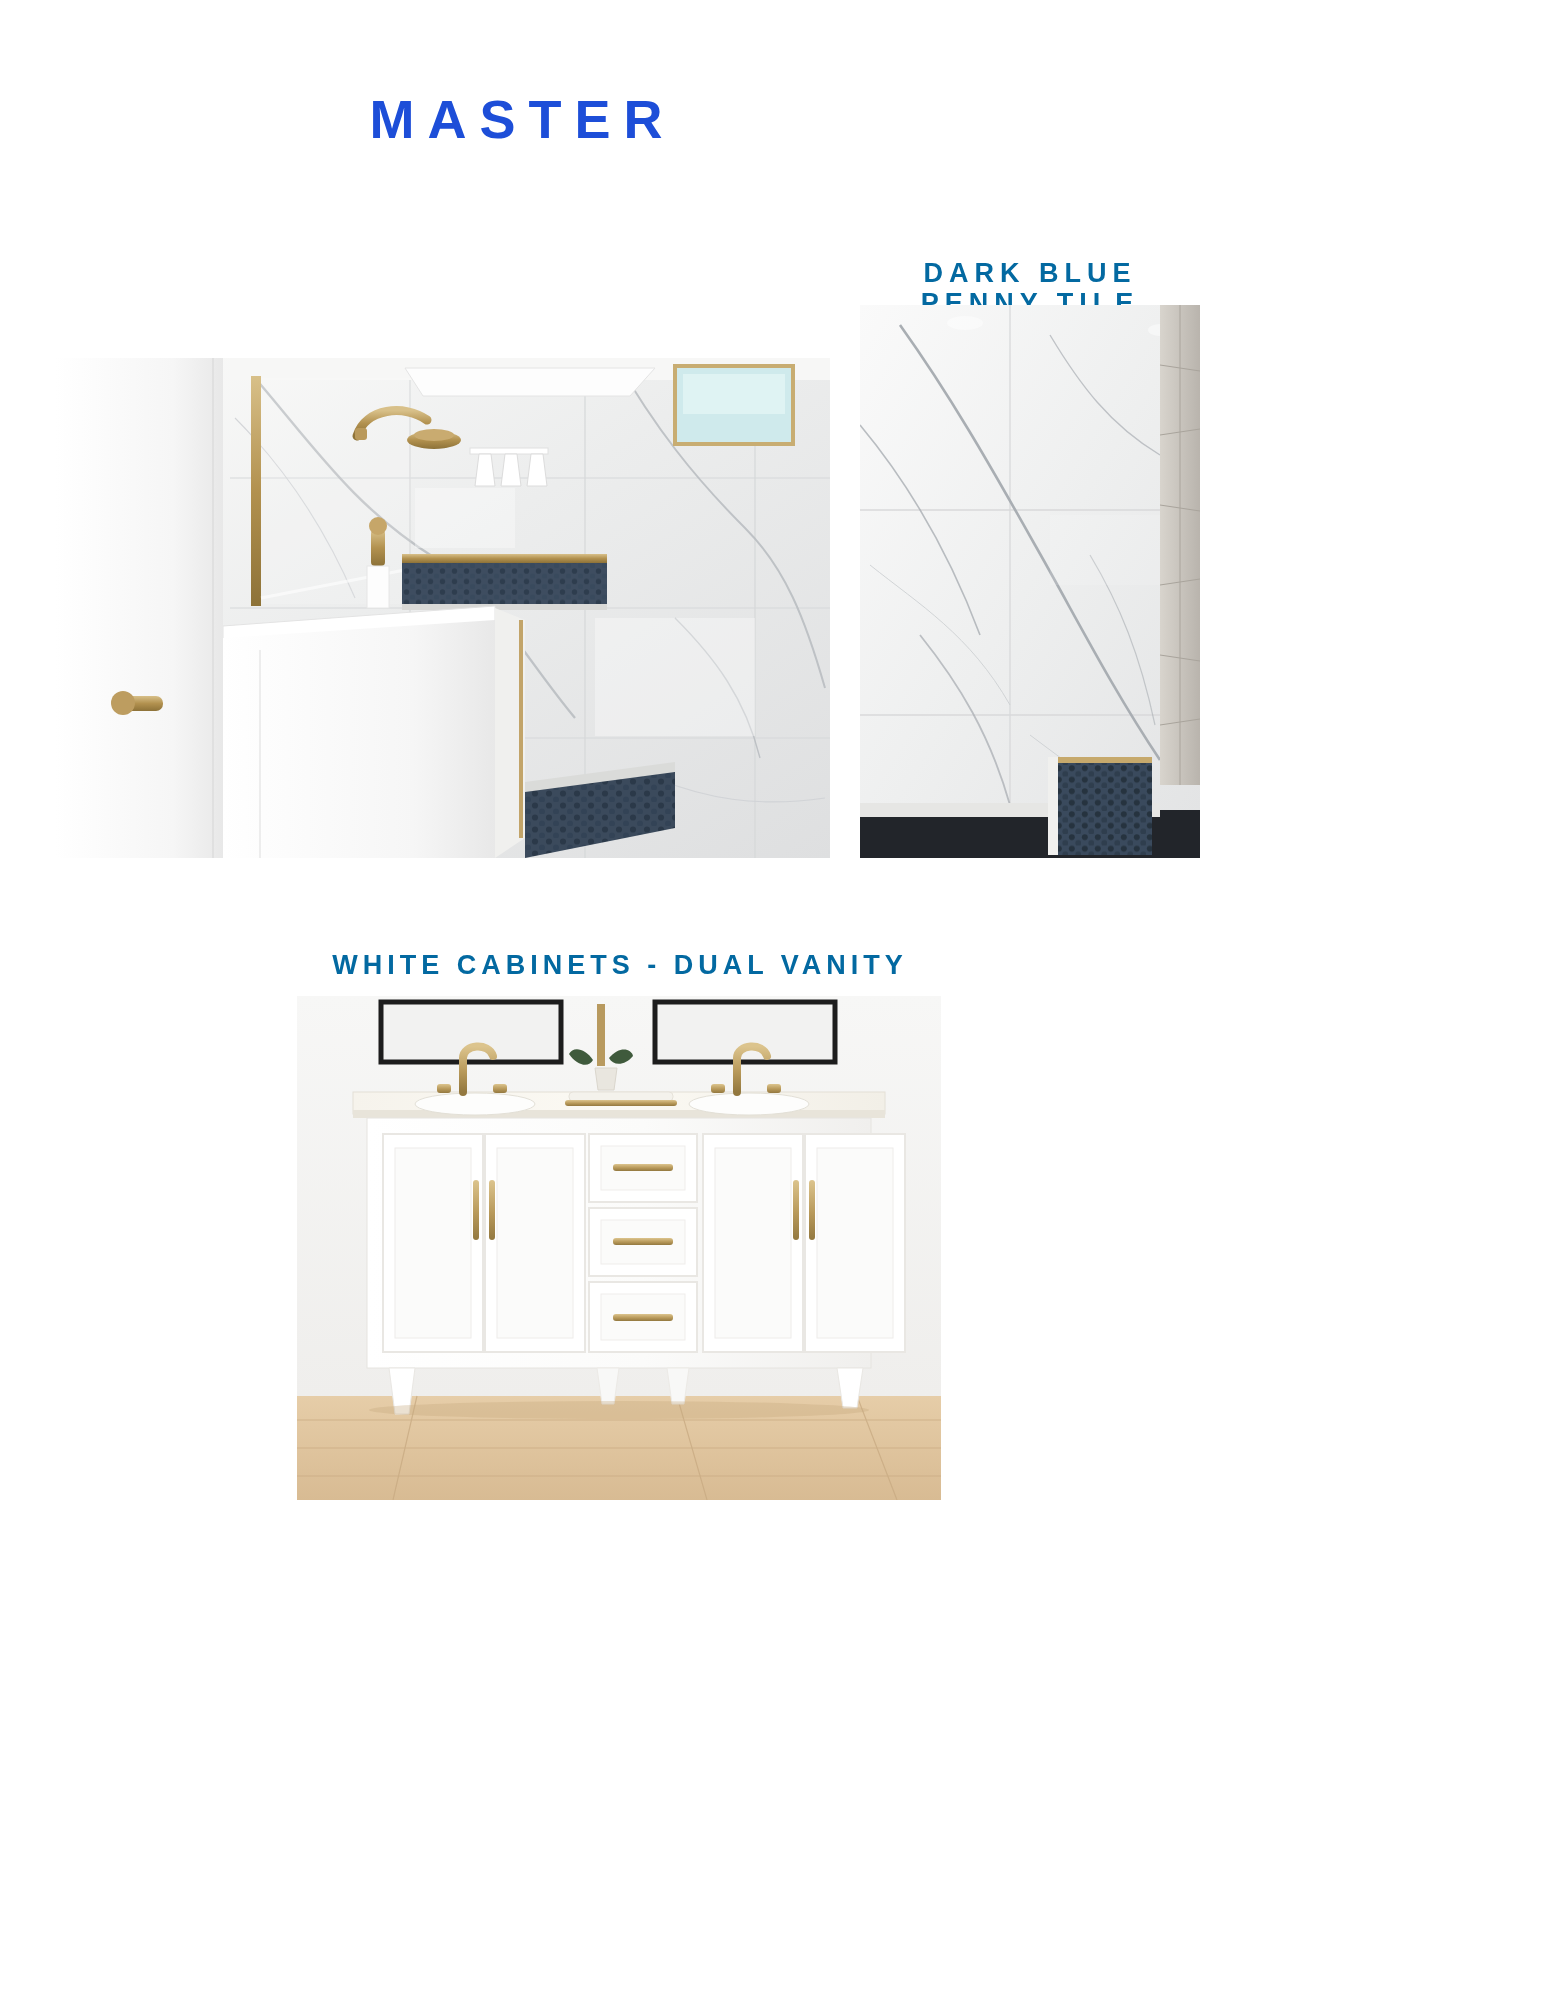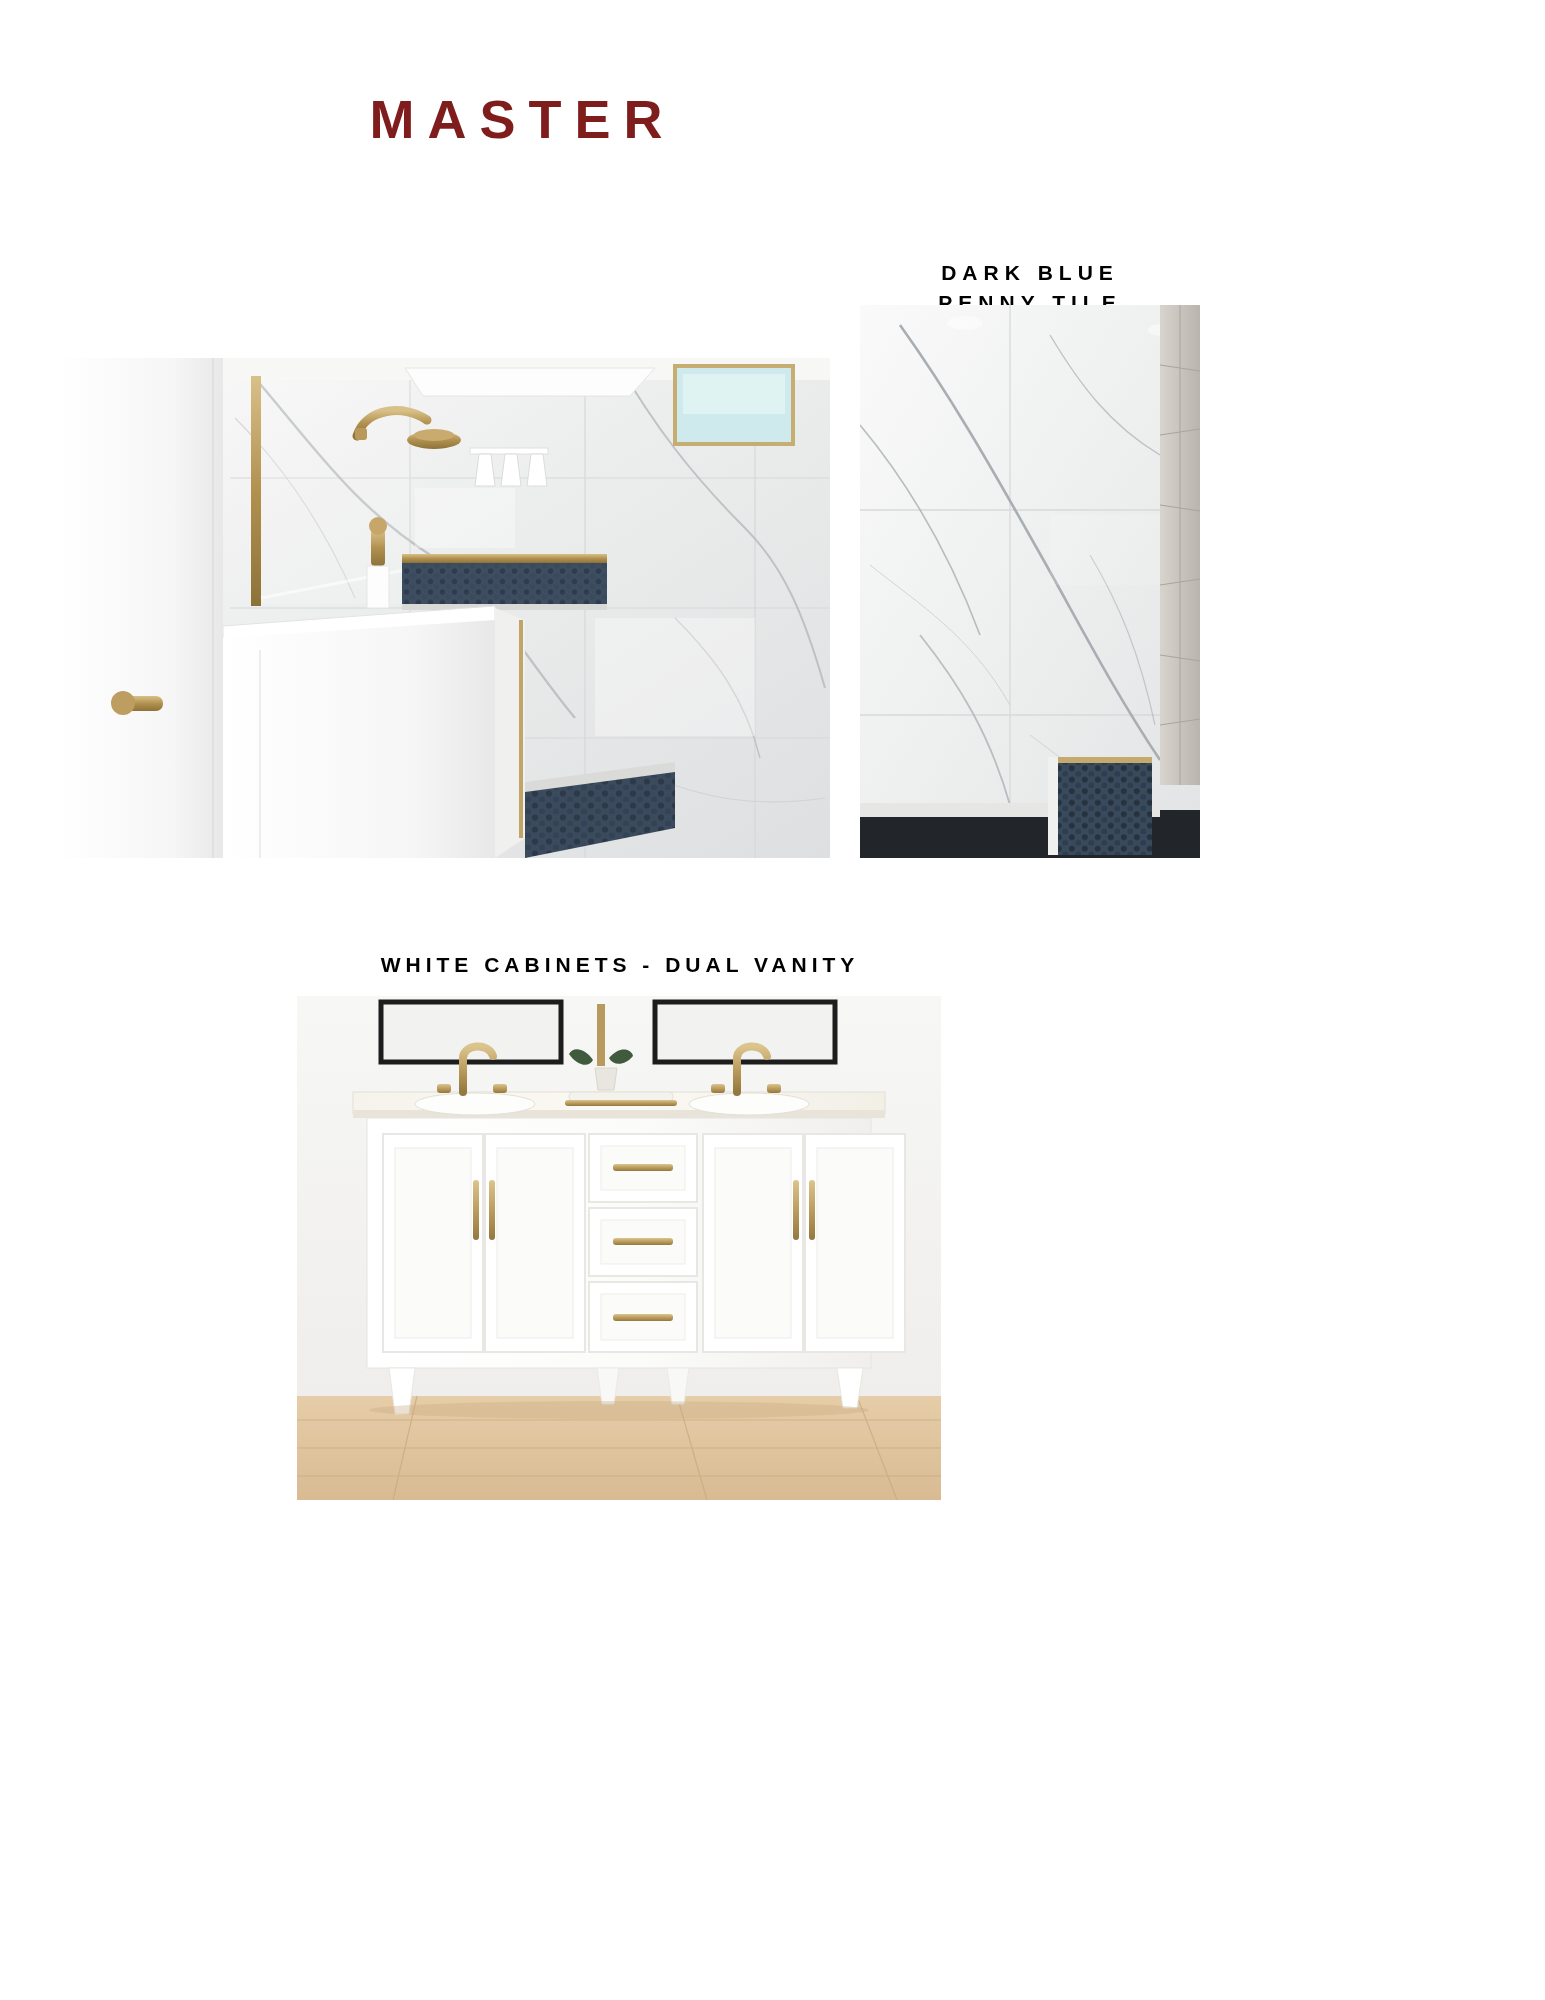--- a/index.html
+++ b/index.html
@@ -23,32 +23,32 @@
     top: 88px;
     width: 1045px;
     text-align: center;
   }
   .title-line {
     font-size: 54px;
     font-weight: bold;
     letter-spacing: 13px;
     line-height: 62px;
     text-transform: uppercase;
-    color: #7f1d1d;
+    color: #1d4ed8;
   }
 
   
   .caption {
     position: absolute;
-    font-size: 21px;
+    font-size: 27px;
     font-weight: bold;
     letter-spacing: 6px;
     line-height: 30px;
     text-transform: uppercase;
-    color: #000000;
+    color: #0369a1;
     text-align: center;
   }
   #caption-penny {
     left: 860px;
     top: 258px;
     width: 340px;
   }
   #caption-vanity {
     left: 295px;
     top: 950px;

